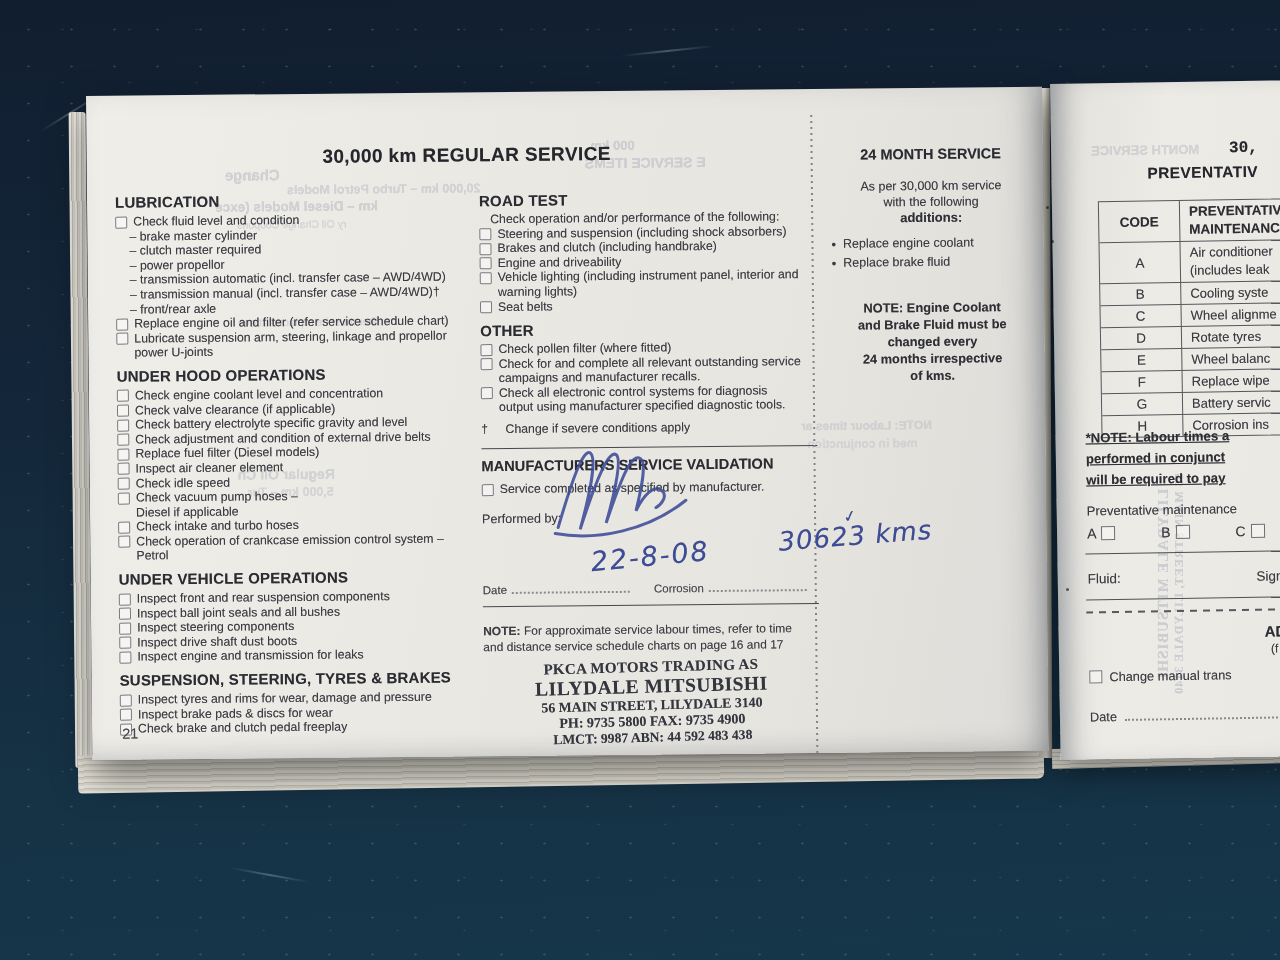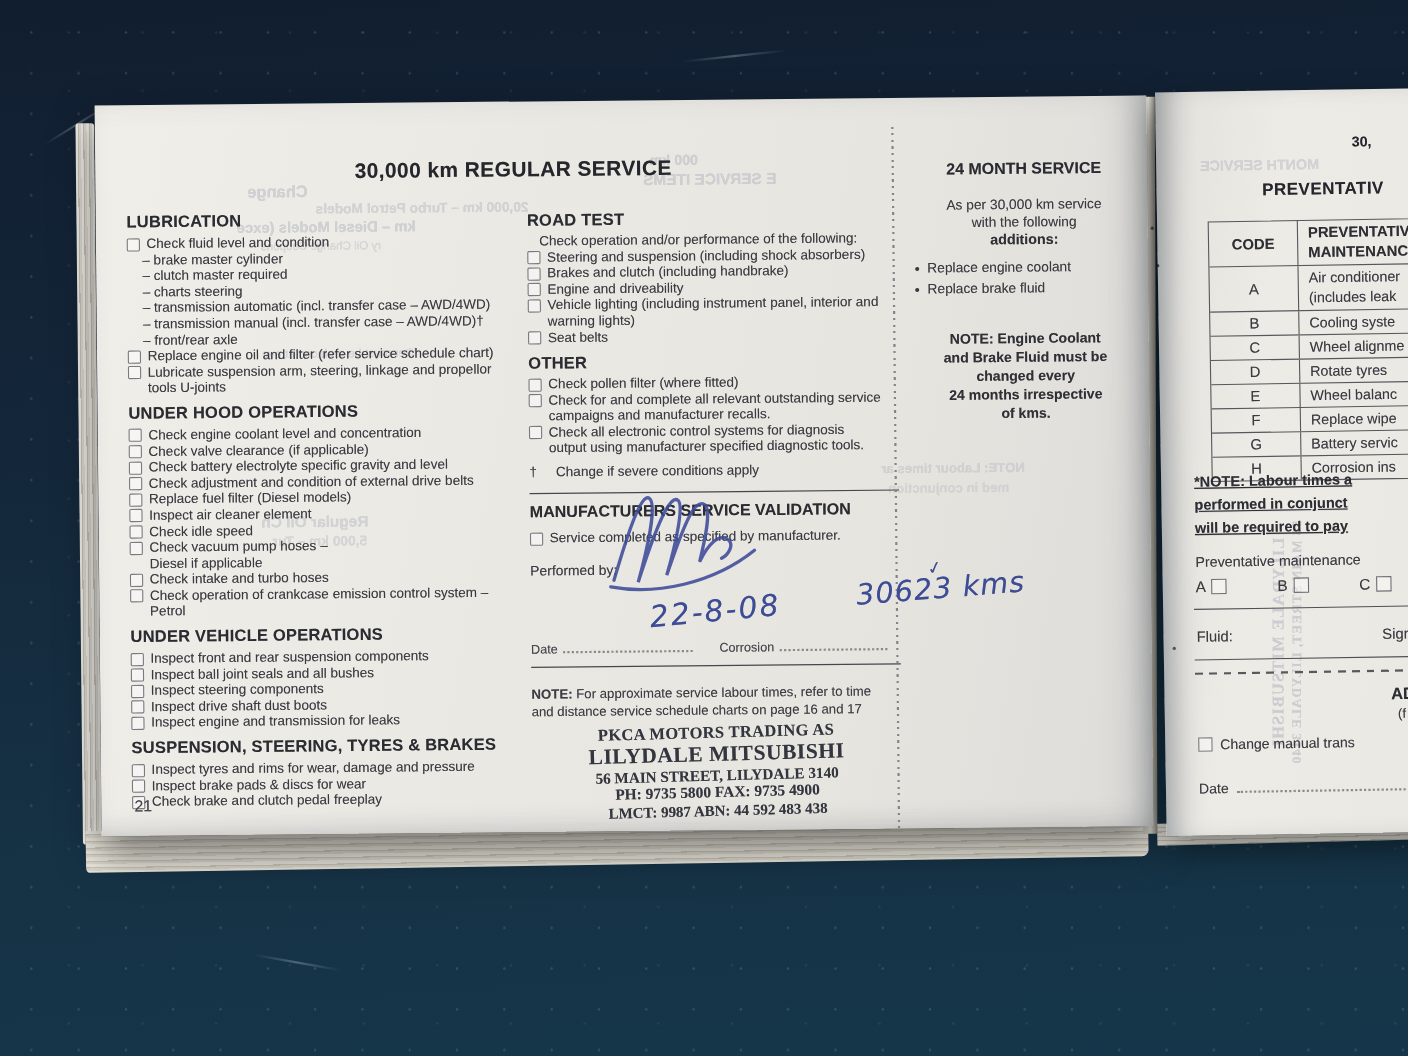--- a/index.html
+++ b/index.html
@@ -87,21 +87,21 @@
 
   .c3-h{font-size:14.5px;font-weight:800;color:#2b2c31;}
   .c3-line{font-size:12.5px;line-height:15.5px;color:#3a3b41;}
   .c3-add{font-size:13px;font-weight:800;color:#2f3035;}
   .c3-bullets{margin-top:9px;text-align:left;padding-left:8px;}
   .bullet{display:flex;font-size:12.5px;line-height:19px;color:#3a3b41;}
   .bullet .dot{margin:0 7px 0 0;font-size:13px;}
   .c3-note{margin-top:27px;font-weight:800;font-size:12.8px;line-height:17px;color:#2f3035;}
 
   
-  .rp-t1{position:absolute;left:178px;top:40px;font-size:13px;font-weight:800;color:#26272c;}
+  .rp-t1{position:absolute;left:178px;top:58px;font-size:16px;font-weight:800;color:#26272c;font-family:Liberation Mono, monospace;}
   .rp-t2{position:absolute;left:96px;top:82px;font-size:15.5px;font-weight:800;letter-spacing:.4px;color:#26272c;}
   .rp-table{position:absolute;left:46px;top:118px;width:300px;border:1.6px solid #55575c;}
   .rp-row{display:flex;border-top:1.4px solid #55575c;}
   .rp-row.hdr{border-top:none;}
   .rp-code{flex:0 0 80px;border-right:1.6px solid #55575c;text-align:center;font-size:13.5px;
     display:flex;align-items:center;justify-content:center;color:#3a3b41;}
   .rp-desc{flex:1;padding:2px 0 2px 9px;font-size:13px;line-height:18px;color:#3a3b41;white-space:nowrap;overflow:hidden;}
   .rp-row.hdr .rp-code,.rp-row.hdr .rp-desc{font-weight:800;font-size:13.5px;color:#2d2e33;}
   .rp-row.std{height:21px;}
   .rp-row.std .rp-desc{line-height:21px;padding-top:0;padding-bottom:0;}
@@ -170,21 +170,21 @@
             <span class="txt">– brake master cylinder</span>
           </div>
 
           <div class="cl-item sub">
 
             <span class="txt">– clutch master required</span>
           </div>
 
           <div class="cl-item sub">
 
-            <span class="txt">– charts steering</span>
+            <span class="txt">– power propellor</span>
           </div>
 
           <div class="cl-item sub">
 
             <span class="txt">– transmission automatic (incl. transfer case – AWD/4WD)</span>
           </div>
 
           <div class="cl-item sub">
 
             <span class="txt">– transmission manual (incl. transfer case – AWD/4WD)†</span>
@@ -200,21 +200,21 @@
             <span class="txt">Replace engine oil and filter (refer service schedule chart)</span>
           </div>
 
           <div class="cl-item cb">
             <span class="box"></span>
             <span class="txt">Lubricate suspension arm, steering, linkage and propellor</span>
           </div>
 
           <div class="cl-item cont">
 
-            <span class="txt">tools U-joints</span>
+            <span class="txt">power U-joints</span>
           </div>
         </div>
       <h3 class="sec">UNDER HOOD OPERATIONS</h3>
       <div class="cl">
 
           <div class="cl-item cb">
             <span class="box"></span>
             <span class="txt">Check engine coolant level and concentration</span>
           </div>
 

